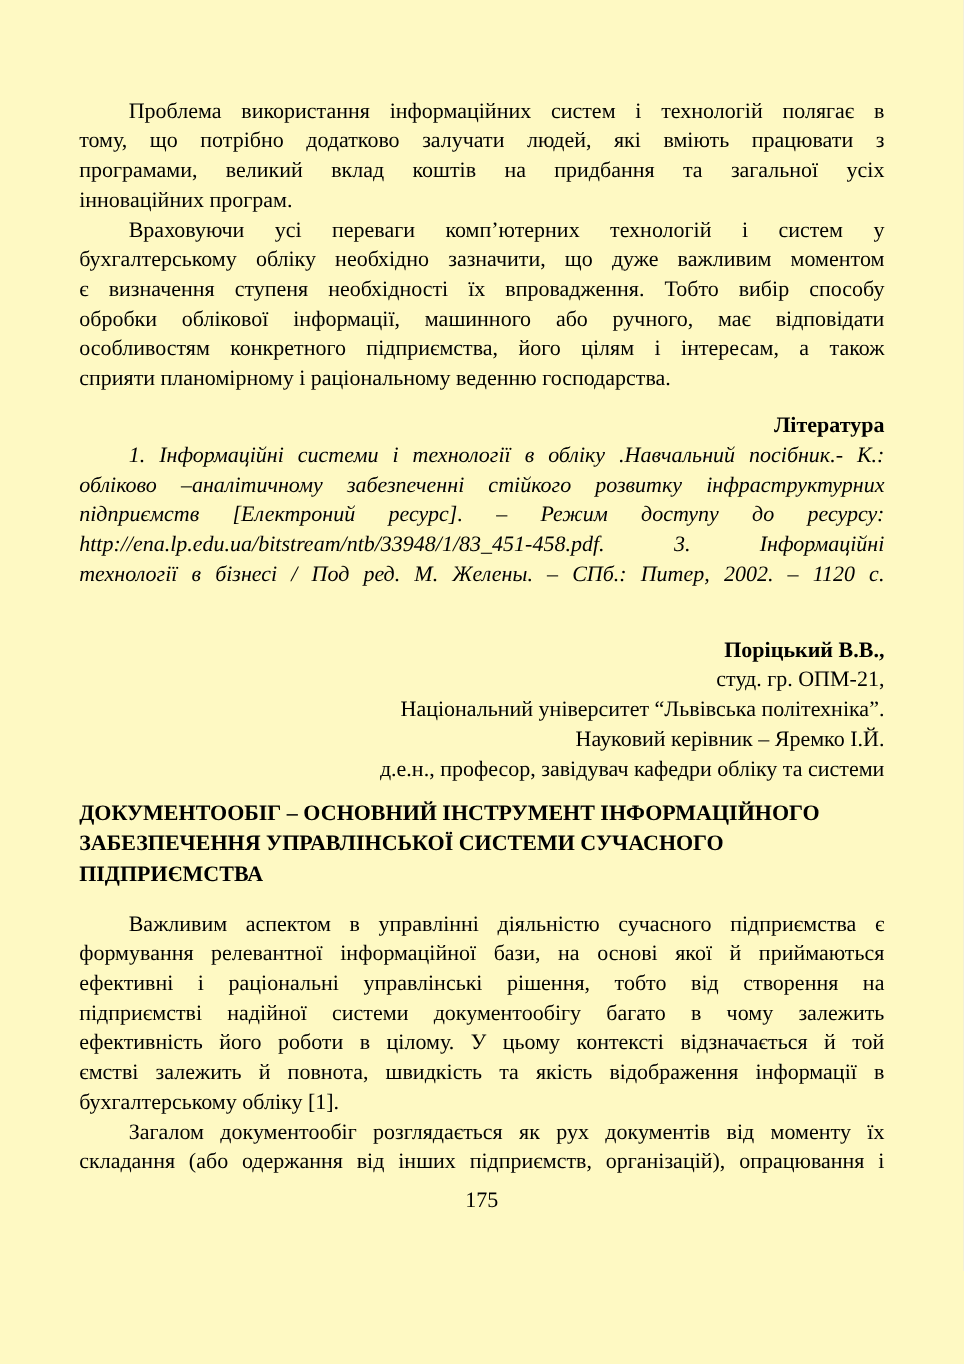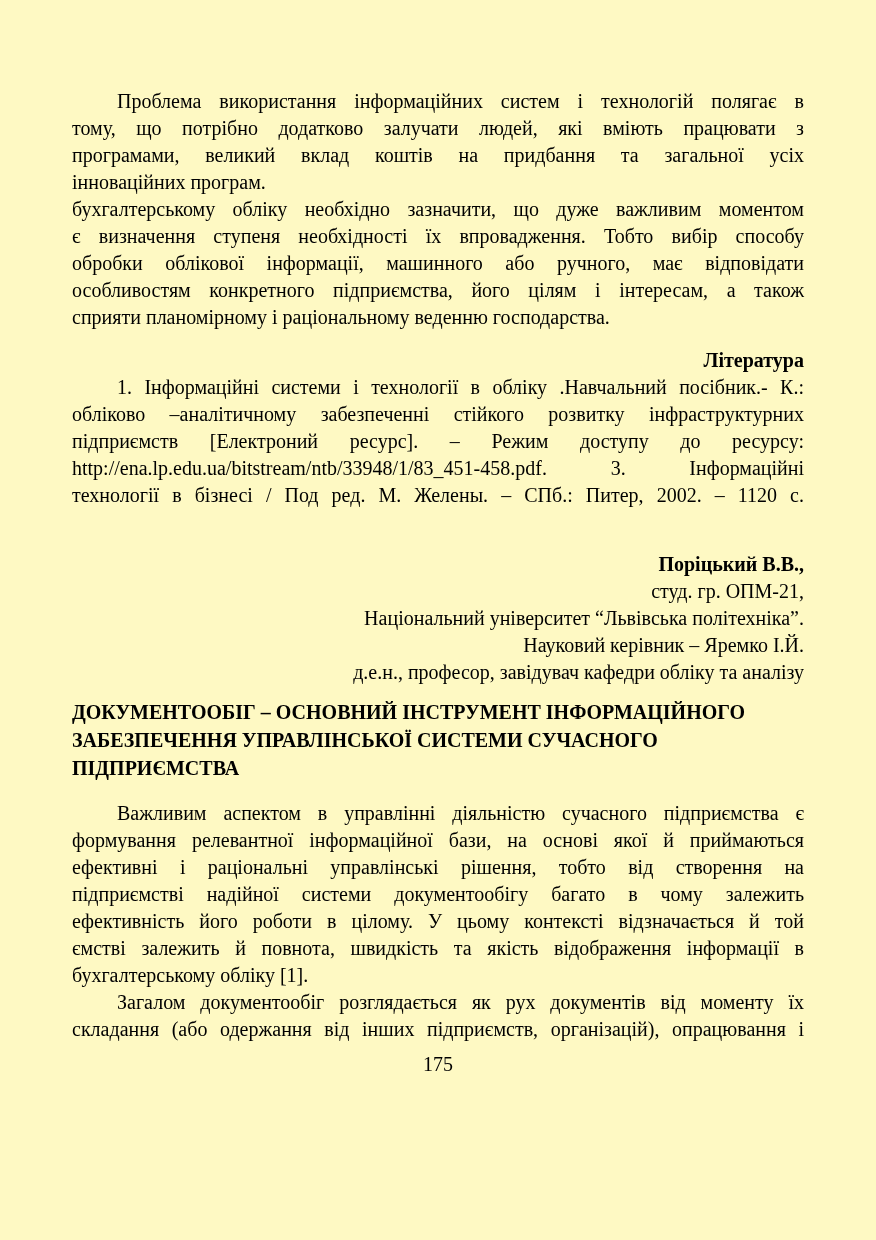--- a/index.html
+++ b/index.html
@@ -26,20 +26,21 @@
     text-align-last: justify;
   }
   .para .ln.last {
     text-align: justify;
     text-align-last: left;
   }
   .ln.ind {
     text-indent: 45px;
   }
   .italic {
+    font-style: italic;
   }
   .section-heading {
     text-align: right;
     font-weight: bold;
     margin-top: 16px;
   }
   .author-block {
     margin-top: 42px;
   }
   .author-block .ln {
@@ -70,20 +71,21 @@
 <div class="page">
 
   <div class="para">
       <div class="ln ind">Проблема  використання інформаційних систем і технологій полягає в</div>
       <div class="ln">тому, що потрібно додатково залучати людей, які вміють працювати з</div>
       <div class="ln">програмами, великий вклад коштів на придбання та загальної усіх</div>
       <div class="ln last">інноваційних програм.</div>
     </div>
 
   <div class="para">
+      <div class="ln ind">Враховуючи усі переваги комп’ютерних технологій і систем у</div>
       <div class="ln">бухгалтерському обліку необхідно зазначити, що дуже важливим моментом</div>
       <div class="ln">є визначення ступеня необхідності їх впровадження. Тобто вибір способу</div>
       <div class="ln">обробки облікової інформації, машинного або ручного, має відповідати</div>
       <div class="ln">особливостям  конкретного підприємства, його цілям і інтересам, а також</div>
       <div class="ln last">сприяти планомірному і раціональному веденню господарства.</div>
     </div>
 
   <div class="section-heading">Література</div>
 
   <div class="para italic">
@@ -92,21 +94,21 @@
       <div class="ln">підприємств   [Електроний ресурс]. – Режим доступу до ресурсу:</div>
       <div class="ln">http://ena.lp.edu.ua/bitstream/ntb/33948/1/83_451-458.pdf. 3. Інформаційні</div>
       <div class="ln">технології  в бізнесі  / Под ред. М. Желены. – СПб.: Питер, 2002. – 1120 с.</div>
     </div>
 
   <div class="author-block">
       <div class="ln">Поріцький В.В.,</div>
       <div class="ln">студ. гр. ОПМ-21,</div>
       <div class="ln">Національний університет “Львівська політехніка”.</div>
       <div class="ln">Науковий керівник – Яремко І.Й.</div>
-      <div class="ln last">д.е.н., професор, завідувач кафедри обліку та аналізу</div>
+      <div class="ln last">д.е.н., професор, завідувач кафедри обліку та системи</div>
     </div>
 
   <div class="article-title">
       <div class="ln">ДОКУМЕНТООБІГ – ОСНОВНИЙ ІНСТРУМЕНТ ІНФОРМАЦІЙНОГО</div>
       <div class="ln">ЗАБЕЗПЕЧЕННЯ УПРАВЛІНСЬКОЇ СИСТЕМИ СУЧАСНОГО</div>
       <div class="ln last">ПІДПРИЄМСТВА</div>
     </div>
 
   <div class="para body-first">
       <div class="ln ind">Важливим аспектом в управлінні діяльністю сучасного підприємства є</div>

